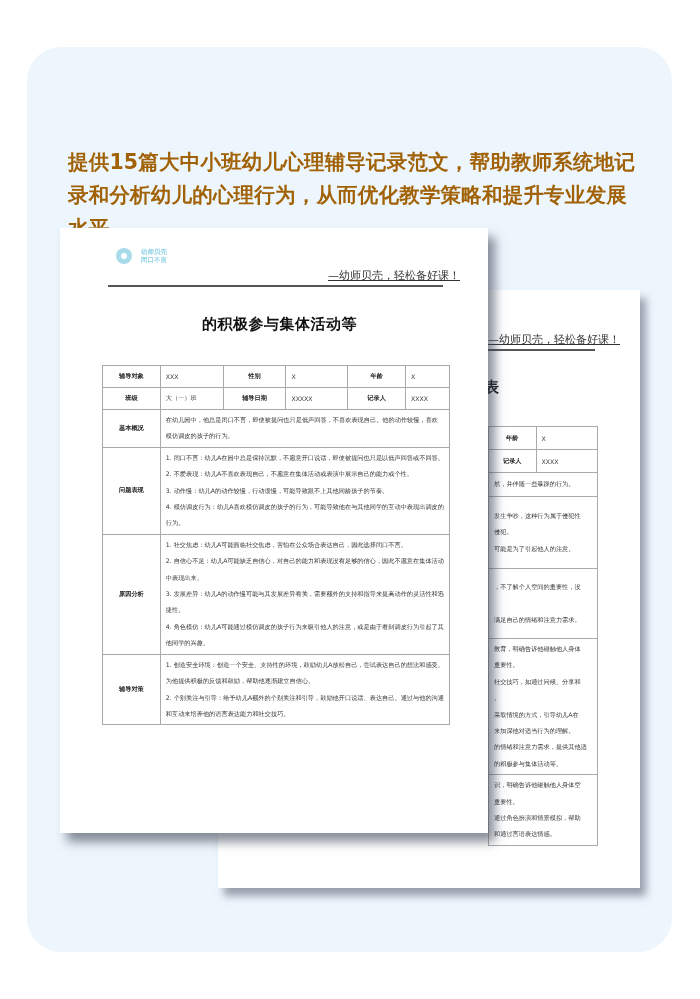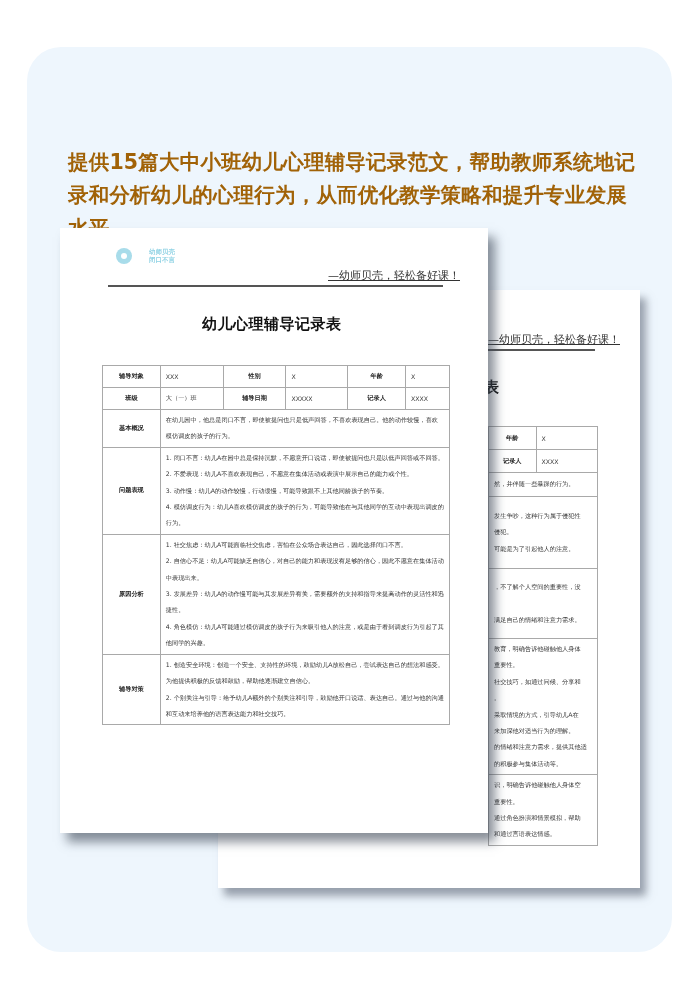--- a/index.html
+++ b/index.html
@@ -17,21 +17,21 @@
     margin-top: 46px;
   }
 
   .page {
     position: absolute; background: #ffffff;
     box-shadow: 6px 8px 8px rgba(80, 90, 105, 0.55);
   }
   .page.back { left: 218px; top: 290px; width: 422px; height: 598px; }
   .page.front { left: 60px; top: 228px; width: 428px; height: 605px; box-shadow: 7px 9px 10px rgba(60,70,85,0.6); }
 
-  .logo { position: absolute; display: flex; align-items: flex-end; gap: 17px; }
+  .logo { position: absolute; display: flex; align-items: flex-end; gap: 9px; }
   .logo .mark {
     width: 16px; height: 16px; border-radius: 50%; background: #a8dcea;
     position: relative;
   }
   .logo .mark::after {
     content: ""; position: absolute; left: 5px; top: 5px; width: 6px; height: 6px; border-radius: 50%; background: #fff;
   }
   .logo .txt { display: flex; flex-direction: column; font-size: 6.5px; line-height: 8px; color: #8fd2e4; font-weight: bold; }
 
   .slogan { position: absolute; font-size: 11px; color: #333; text-decoration: underline; }
@@ -123,21 +123,21 @@
 <div class="page front">
   <div class="logo" style="left:56px; top:20px;">
     <div class="mark"></div>
     <div class="txt">
       <span>幼师贝壳</span>
       <span>闭口不言</span>
     </div>
   </div>
   <div class="slogan" style="left:268px; top:40px;">—幼师贝壳，轻松备好课！</div>
   <div class="hr" style="left:48px; top:57px; width:335px;"></div>
-  <div class="doc-title" style="left:142px; top:87px;">幼儿心理辅导记录表</div>
+  <div class="doc-title" style="left:142px; top:87px;">的积极参与集体活动等</div>
 
   <table class="record">
     <tbody>
         <tr style="height:22px;">
       <td class="lbl c1">辅导对象</td>
       <td class="c2">XXX</td>
       <td class="lbl c3">性别</td>
       <td class="c4">X</td>
       <td class="lbl c5">年龄</td>
       <td class="c6">X</td>

